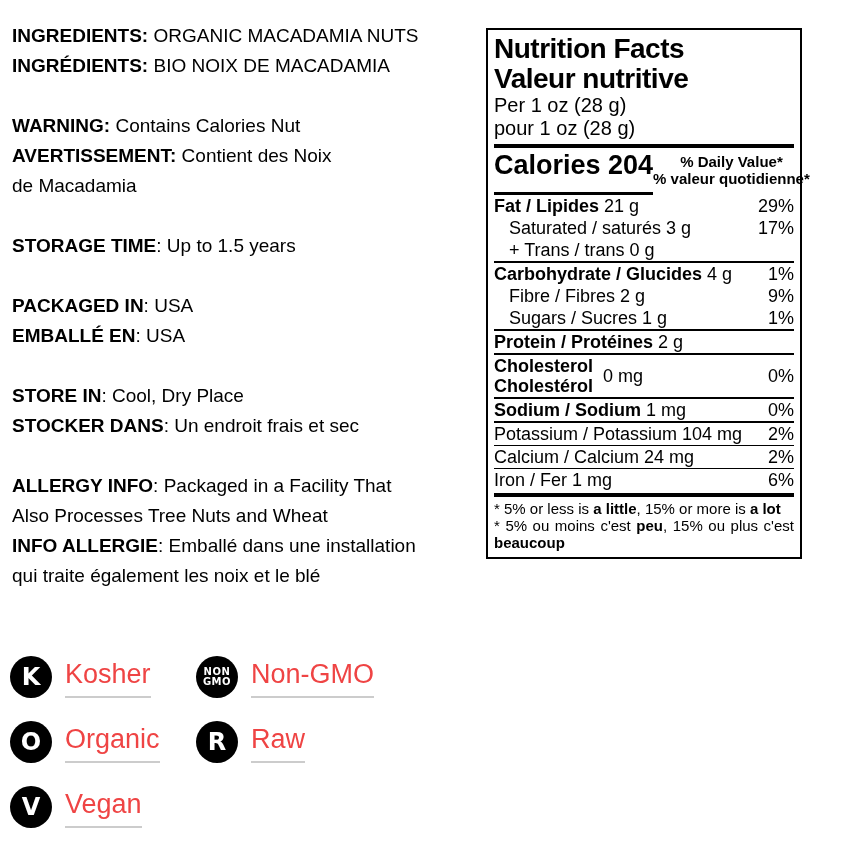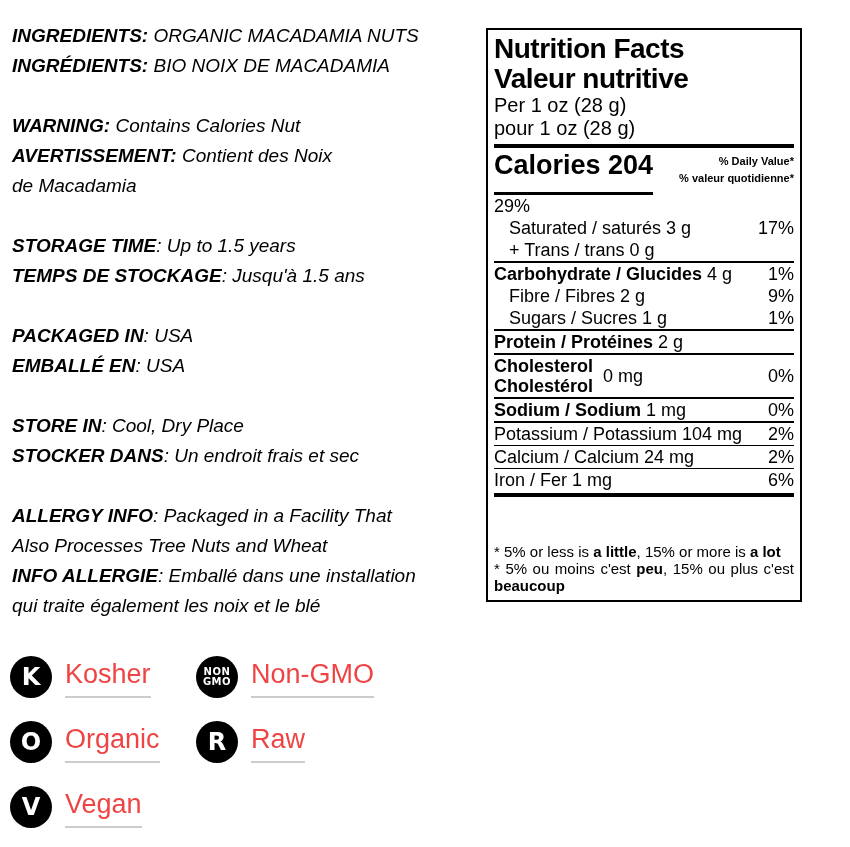--- a/index.html
+++ b/index.html
@@ -3,48 +3,48 @@
 <meta charset="utf-8">
 <style>
   html,body { margin:0; padding:0; background:#fff; }
   .page {
     position:relative; width:850px; height:847px; background:#ffffff;
     font-family:"Liberation Sans", sans-serif; color:#000; overflow:hidden;
   }
 
   
   .info { position:absolute; left:12px; top:21px; width:475px; }
-  .iblock { margin-bottom:30px;font-style:italic; }
+  .iblock { margin-bottom:30px; }
   .iline { font-size:19px; line-height:30px; white-space:nowrap; color:#000; }
   .iline .bl { font-weight:bold; }
 
   
   .nft {
     position:absolute; left:486px; top:28px; width:316px; box-sizing:border-box;
     border:2px solid #000; padding:4px 6px 6px 6px; background:#fff;
   }
   .nft-title { font-size:28px; font-weight:bold; line-height:30px; letter-spacing:-0.5px; }
   .nft-serving { font-size:20px; line-height:23px; }
   .rule-thick { height:4px; background:#000; margin:4px 0 2px 0; }
   .cal-row { display:flex; justify-content:space-between; align-items:flex-start; margin-top:1px; }
   .cal-left { font-size:27px; font-weight:bold; line-height:30px; border-bottom:3px solid #000; padding-bottom:12px; white-space:nowrap; }
-  .dv-header { text-align:right; font-size:11px; font-weight:bold; line-height:17px; padding-top:3px; white-space:nowrap; }
+  .dv-header { text-align:center; font-size:15px; font-weight:bold; line-height:17px; padding-top:3px; white-space:nowrap; }
   .nrow { display:flex; justify-content:space-between; font-size:18px; line-height:20px; padding:1px 0; }
   .nrow .nname { white-space:nowrap; }
   .nrow .nname b { font-weight:bold; }
   .nrow .dv { white-space:nowrap; text-align:right; }
   .sub .nname { padding-left:15px; }
   .sep2 { border-top:2px solid #000; }
   .sep1 { border-top:1px solid #000; }
   .chol { align-items:center; }
   .chol-names { font-weight:bold; line-height:20px; white-space:nowrap; }
   .chol-amt { margin-left:10px; align-self:center; }
   .chol-left { display:flex; }
   .footnote { border-top:4px solid #000; margin-top:2px; padding-top:3px; font-size:15px; line-height:17px; }
-  .fn-en { white-space:nowrap;margin-top:43px; }
+  .fn-en { white-space:nowrap; }
   .fn-fr { text-align:justify; }
   .footnote b { font-weight:bold; }
 
   
   .badges {
     position:absolute; left:10px; top:656px;
     display:grid; grid-template-columns:186px auto; row-gap:23px; justify-content:start;
   }
   .badge { display:flex; align-items:flex-start; cursor:pointer; }
   .badge-circle {
@@ -71,21 +71,20 @@
     </div>
 
     <div class="iblock">
       <div class="iline"><span class="bl">WARNING:</span><span> Contains Calories Nut</span></div>
       <div class="iline"><span class="bl">AVERTISSEMENT:</span><span> Contient des Noix</span></div>
       <div class="iline"><span class="bl"></span><span>de Macadamia</span></div>
     </div>
 
     <div class="iblock">
       <div class="iline"><span class="bl">STORAGE TIME</span><span>: Up to 1.5 years</span></div>
-      <div class="iline"><span class="bl">TEMPS DE STOCKAGE</span><span>: Jusqu'à 1.5 ans</span></div>
     </div>
 
     <div class="iblock">
       <div class="iline"><span class="bl">PACKAGED IN</span><span>: USA</span></div>
       <div class="iline"><span class="bl">EMBALLÉ EN</span><span>: USA</span></div>
     </div>
 
     <div class="iblock">
       <div class="iline"><span class="bl">STORE IN</span><span>: Cool, Dry Place</span></div>
       <div class="iline"><span class="bl">STOCKER DANS</span><span>: Un endroit frais et sec</span></div>
@@ -108,20 +107,21 @@
 
     <div class="cal-row">
       <div class="cal-left">Calories 204</div>
       <div class="dv-header">
         <div>% Daily Value*</div>
         <div>% valeur quotidienne*</div>
       </div>
     </div>
 
     <div class="nrow">
+      <span class="nname"><b>Fat / Lipides</b><span> 21 g</span></span>
       <span class="dv">29%</span>
     </div>
     <div class="nrow sub">
       <span class="nname">Saturated / saturés 3 g</span>
       <span class="dv">17%</span>
     </div>
     <div class="nrow sub">
       <span class="nname">+ Trans / trans 0 g</span>
       <span class="dv"></span>
     </div>

